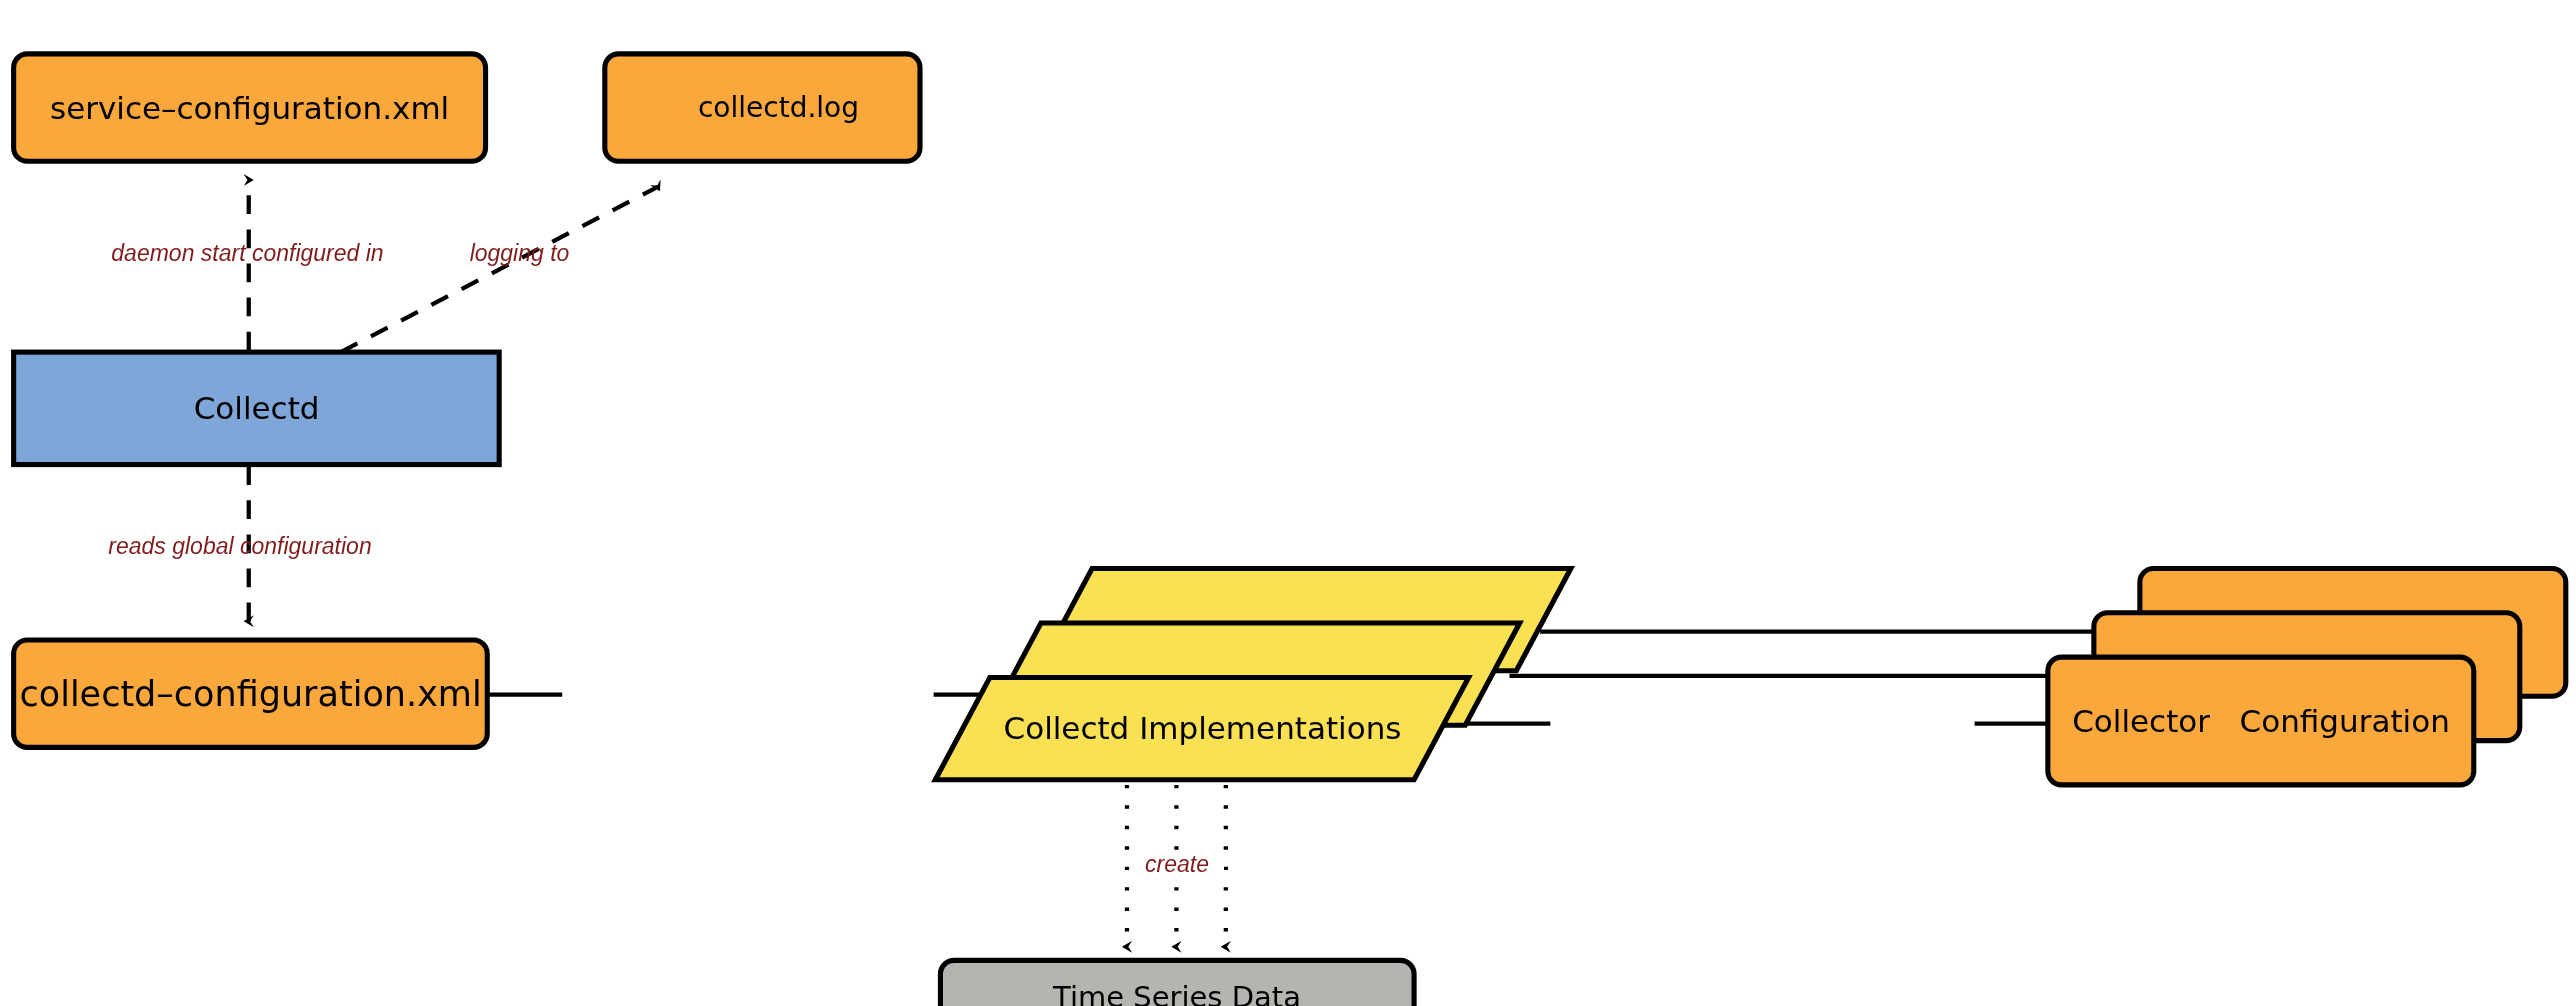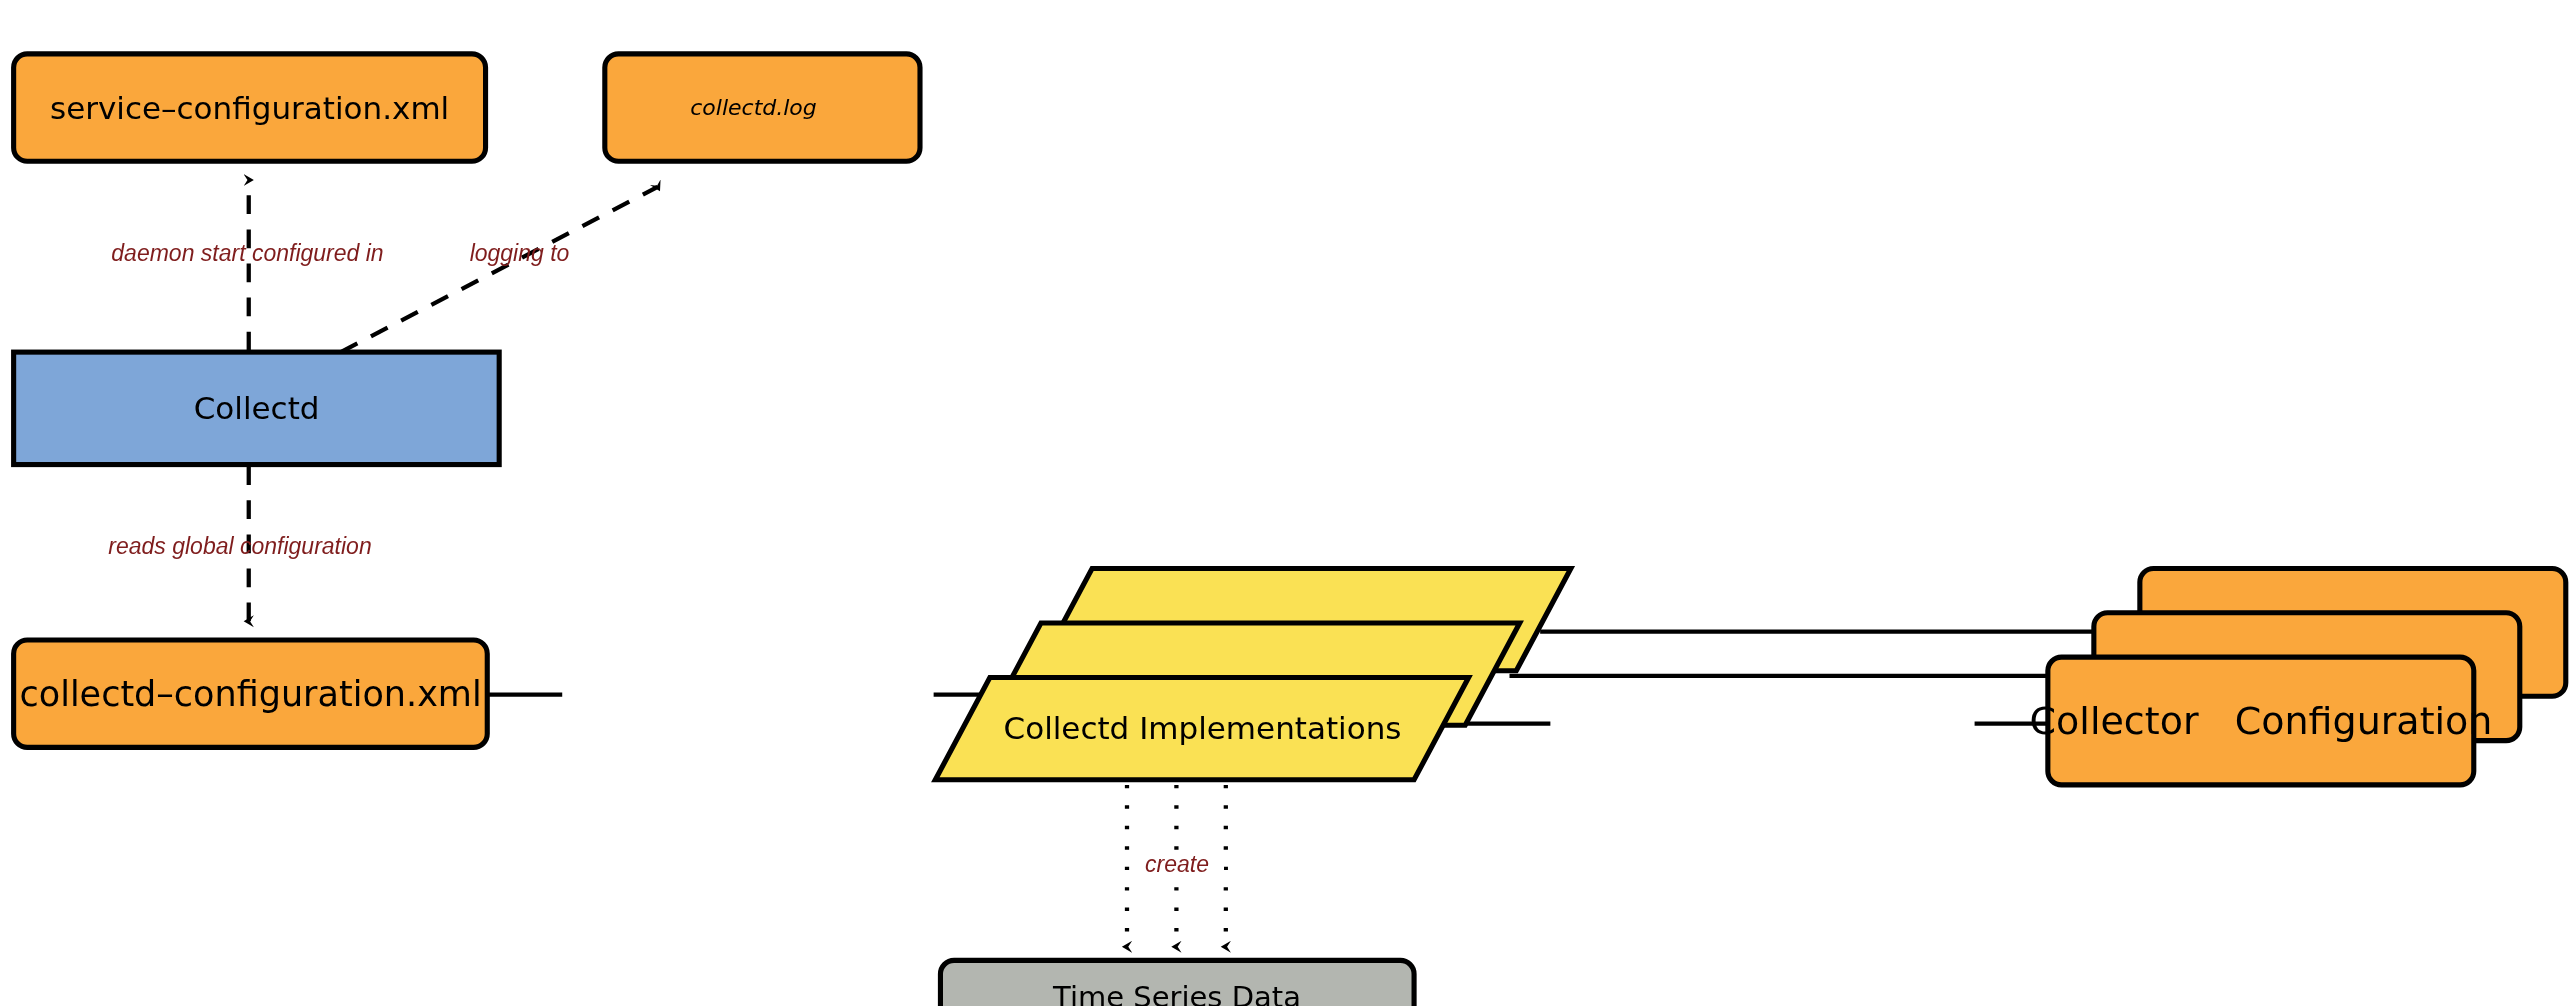--- a/index.html
+++ b/index.html
@@ -108,29 +108,29 @@
 
     <rect x="2512" y="618" width="500" height="150" rx="16" ry="16" fill="#FAA73C" stroke="#000000" stroke-width="6"></rect>
     <rect x="2458" y="670" width="500" height="150" rx="16" ry="16" fill="#FAA73C" stroke="#000000" stroke-width="6"></rect>
     <rect x="2404" y="722" width="500" height="150" rx="16" ry="16" fill="#FAA73C" stroke="#000000" stroke-width="6"></rect>
 
     <rect x="1104" y="1078" width="556" height="86" rx="16" ry="16" fill="#B3B6B0" stroke="#000000" stroke-width="6"></rect>
   </svg>
 
   <div class="node-label" style="left:13.6px; top:12px; width:472px; height:107px; font-size:31px;">service–configuration.xml</div>
 
-  <div class="node-label" style="left:596px; top:12px; width:315px; height:107px; font-size:22px;font-style:italic;">collectd.log</div>
+  <div class="node-label" style="left:621px; top:12px; width:315px; height:107px; font-size:28px;">collectd.log</div>
 
   <div class="node-label" style="left:13.6px; top:310px; width:486px; height:112px; font-size:31px;">Collectd</div>
 
   <div class="node-label" style="left:13.6px; top:598px; width:474px; height:107px; font-size:35px;">collectd–configuration.xml</div>
 
   <div class="node-label" style="left:963px; top:635px; width:479px; height:102px; font-size:31px;">Collectd Implementations</div>
 
-  <div class="node-label" style="left:2048px; top:615px; width:426px; height:128px; font-size:38px;">Collector   Configuration</div>
+  <div class="node-label" style="left:2048px; top:615px; width:426px; height:128px; font-size:31px;">Collector   Configuration</div>
 
   <div class="node-label" style="left:940px; top:918px; width:474px; height:73px; font-size:29px;">Time Series Data</div>
 
   <div class="edge-label" style="left:60px; top:198px; width:375px; font-size:23px;">daemon start configured in</div>
 
   <div class="edge-label" style="left:426px; top:198px; width:187px; font-size:23px;">logging to</div>
 
   <div class="edge-label" style="left:61px; top:491px; width:358px; font-size:23px;">reads global configuration</div>
 
 

